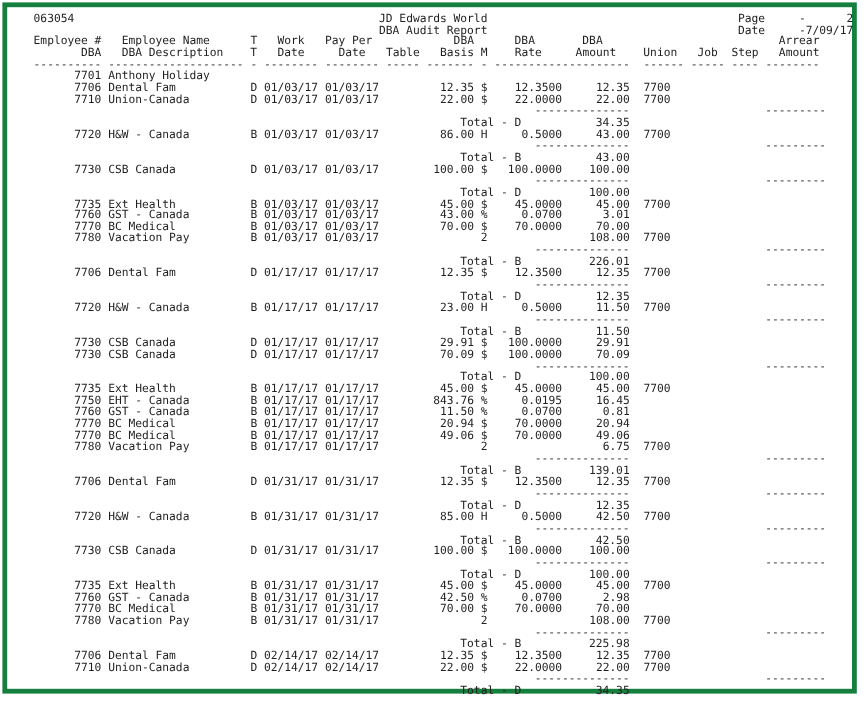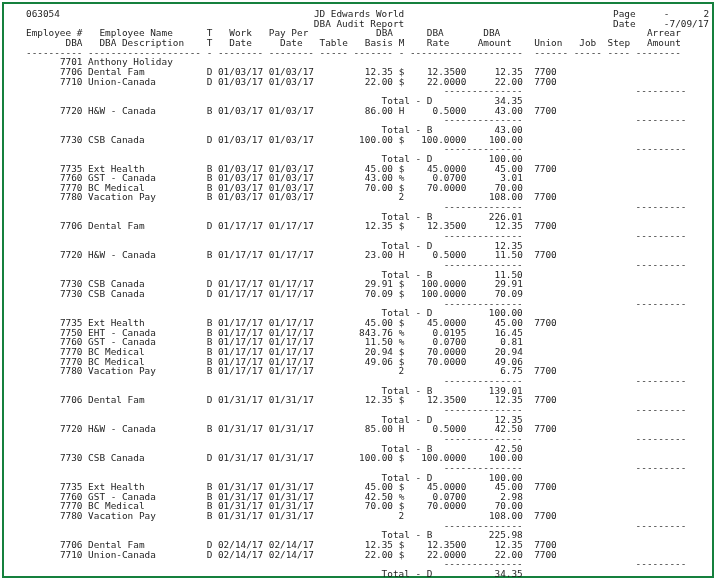--- a/index.html
+++ b/index.html
@@ -2,21 +2,21 @@
 <html><head>
 <meta charset="utf-8">
 <style>
   html,body{margin:0;padding:0;}
   body{
     width:720px;height:584px;background:#ffffff;position:relative;overflow:hidden;
     font-family:"DejaVu Sans Mono","Liberation Mono",monospace;
   }
   .frame{
     position:absolute;left:2px;top:2px;width:712px;height:576px;
-    border:2px solid #15803d;box-sizing:border-box;background:#ffffff;
+    border:4px solid #15803d;box-sizing:border-box;background:#ffffff;
   }
   .report{
     position:absolute;left:22px;top:5px;
     font-size:9.4px;line-height:9.66px;color:#1f1f1f;
     white-space:pre;letter-spacing:0;
   }
   .ln{height:9.66px;white-space:pre;}
   .ln span{white-space:pre;}
 </style>
 </head>

